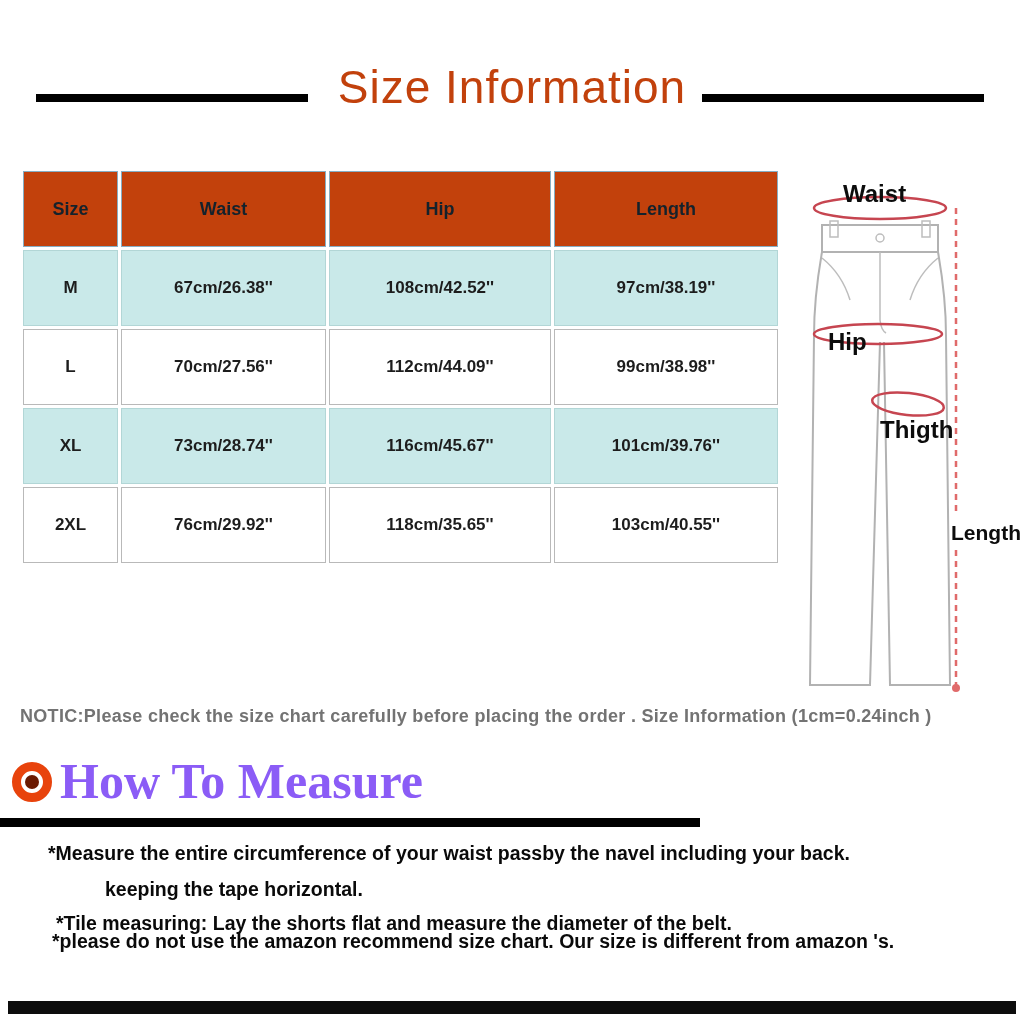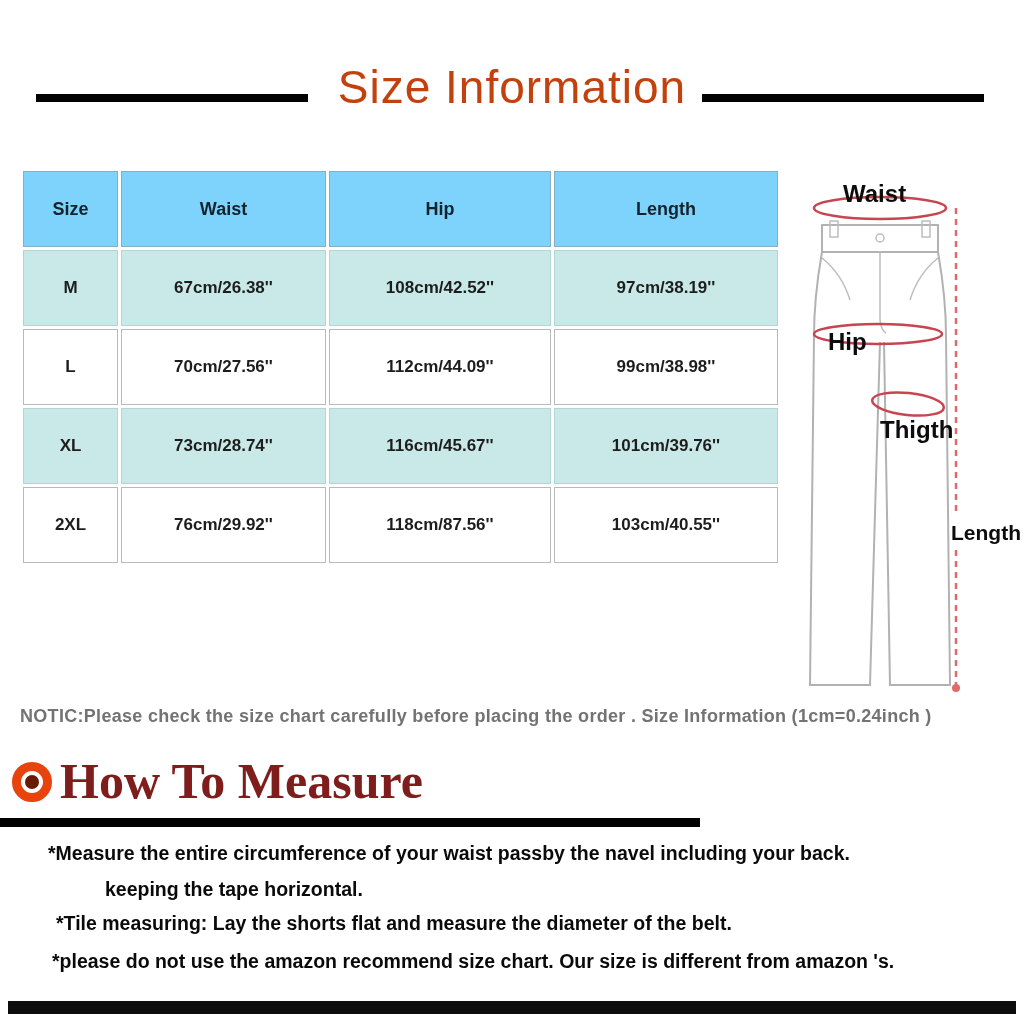--- a/index.html
+++ b/index.html
@@ -18,21 +18,21 @@
 
   
   table.size-table {
     position:absolute; left:20px; top:168px; width:746px;
     border-collapse:separate; border-spacing:3px; table-layout:fixed;
   }
   .size-table th, .size-table td {
     border:1px solid #b9b9b9; text-align:center; vertical-align:middle;
     font-weight:bold; color:#1d1d1d; font-size:17px; height:74px; padding:0;
   }
-  .size-table thead th { background:#7dd3fc; font-size:18px; border-color:#86aec4; color:#14222c; }
+  .size-table thead th { background:#c2410c; font-size:18px; border-color:#86aec4; color:#14222c; }
   .size-table tbody tr:nth-child(odd) td { background:#c9e9e9; border-color:#b2d6d6; }
   .size-table tbody tr:nth-child(even) td { background:#ffffff; }
 
   
   svg.pants { position:absolute; left:770px; top:158px; width:254px; height:548px; }
   .gray  { stroke:#b2b2b2; stroke-width:2; fill:none; }
   .gray-thin { stroke:#bdbdbd; stroke-width:1.5; fill:none; }
   .red-ellipse { stroke:#c64550; stroke-width:2.5; fill:none; }
   .dash { stroke:#e06a6a; stroke-width:2.5; stroke-dasharray:6 5; }
   .dlabel { font-weight:bold; font-size:24px; fill:#0c0c0c; font-family:"Liberation Sans",sans-serif; }
@@ -50,31 +50,31 @@
     position:absolute; left:12px; top:762px; width:22px; height:22px;
     border:9px solid #e8430c; border-radius:50%; background:#ffffff;
   }
   .htm-icon::after {
     content:""; position:absolute; left:4px; top:4px; width:14px; height:14px;
     background:#6b1a02; border-radius:50%;
   }
   .htm-title {
     position:absolute; left:60px; top:752px;
     font-family:"Liberation Serif", serif; font-weight:700;
-    font-size:50px; color:#7f1d1d;
+    font-size:50px; color:#8b5cf6;
   }
   .htm-bar { position:absolute; left:0; top:818px; width:700px; height:9px; background:#000; }
 
   .instr {
     position:absolute; font-weight:bold; font-size:19.5px; color:#0a0a0a; white-space:nowrap;
   }
   .instr.l1 { left:48px; top:842px; }
   .instr.l2 { left:76px; top:878px;margin-left:29px; }
   .instr.l3 { left:56px; top:912px; }
-  .instr.l4 { left:52px; top:950px; }
+  .instr.l4 { left:52px; top:930px; }
 
   .bottom-bar { position:absolute; left:8px; top:1001px; width:1008px; height:13px; background:#0d0d0d; }
 </style>
 </head>
 <body>
 
 <div class="title-wrap">
   <span class="page-title">Size Information</span>
 </div>
 <div class="title-bar left"></div>
@@ -110,21 +110,21 @@
     </tr>
     <tr>
       <td>XL</td>
       <td>73cm/28.74''</td>
       <td>116cm/45.67''</td>
       <td>101cm/39.76''</td>
     </tr>
     <tr>
       <td>2XL</td>
       <td>76cm/29.92''</td>
-      <td>118cm/87.56''</td>
+      <td>118cm/35.65''</td>
       <td>103cm/40.55''</td>
     </tr>
   </tbody>
 </table>
 
 <svg class="pants" viewBox="0 0 254 548">
 
   <rect x="52" y="67" width="116" height="27" class="gray"></rect>
   <rect x="60" y="63" width="8" height="16" class="gray-thin" fill="#fff"></rect>
   <rect x="152" y="63" width="8" height="16" class="gray-thin" fill="#fff"></rect>

